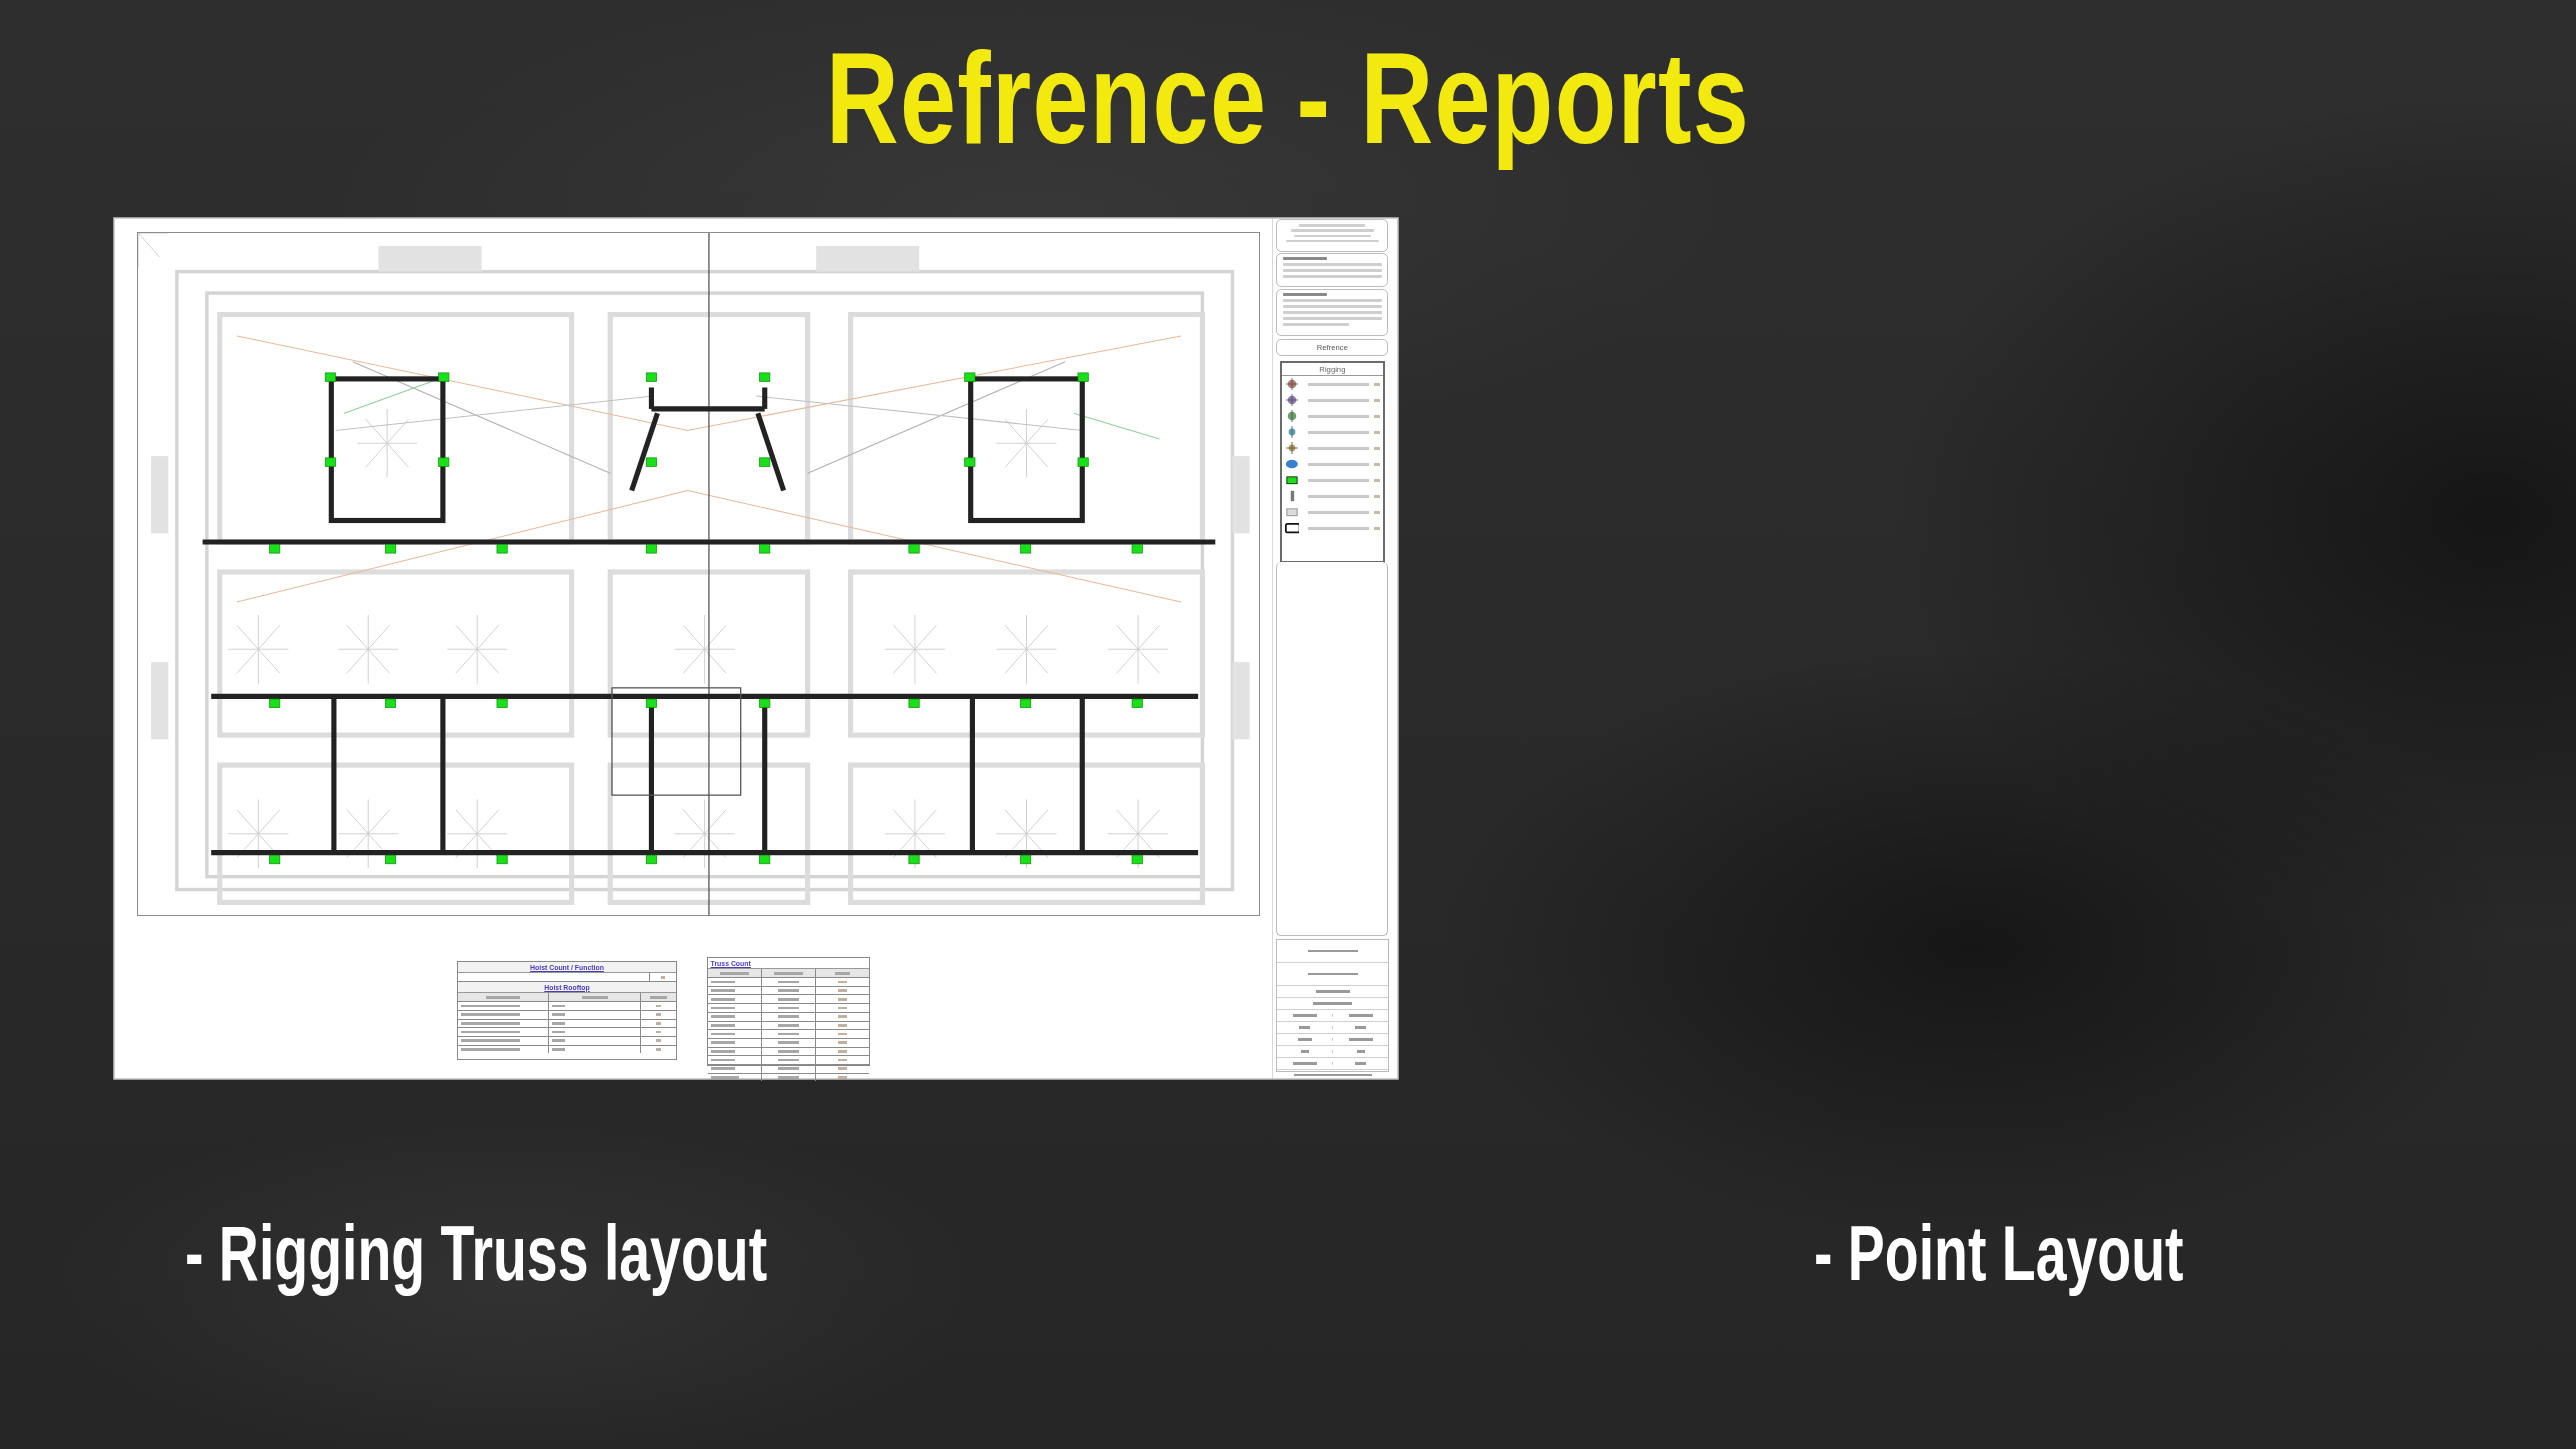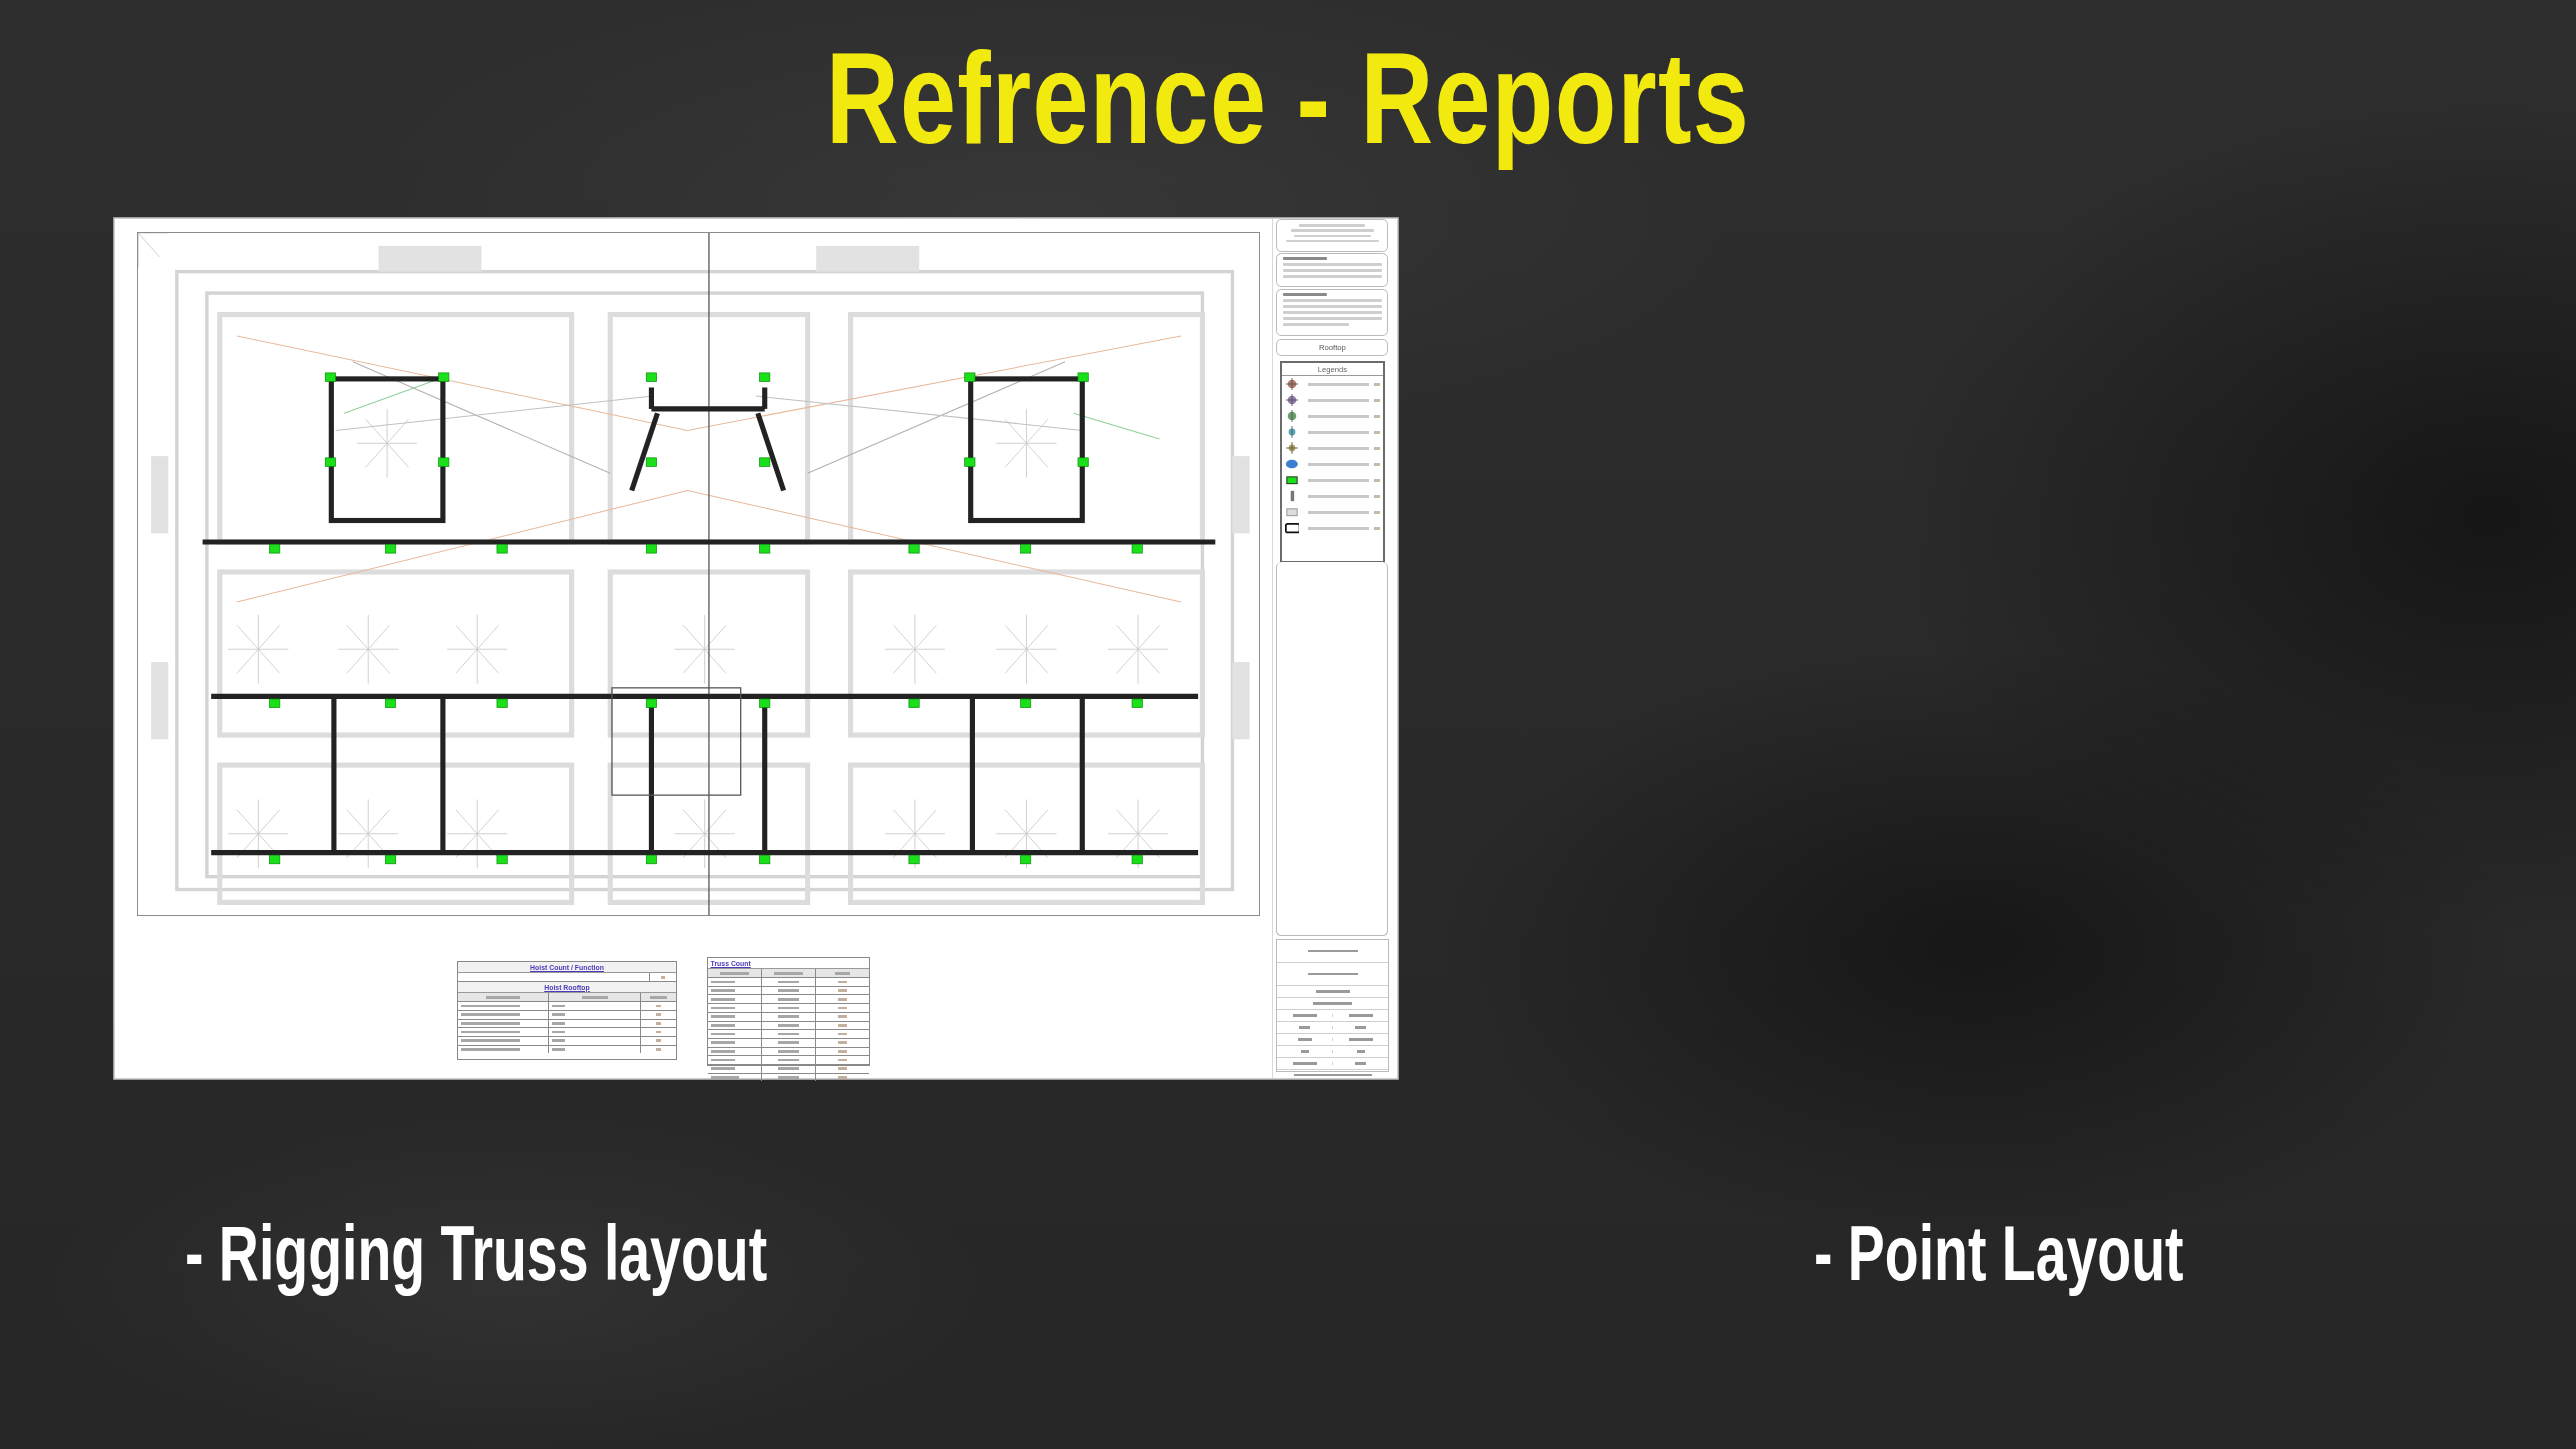--- a/index.html
+++ b/index.html
@@ -241,24 +241,24 @@
     </div>
     <div class="sb-box" style="top:70px; height:47px;">
       <div class="sb-line dark"></div>
         <div class="sb-line"></div>
         <div class="sb-line"></div>
         <div class="sb-line"></div>
         <div class="sb-line"></div>
         <div class="sb-line" style="width:60%"></div>
     </div>
     <div class="sb-box" style="top:120px; height:17px;">
-      <div class="sb-heading">Rooftop</div>
+      <div class="sb-heading">Refrence</div>
     </div>
     <div class="legend-panel">
-      <div class="legend-title">Legends</div>
+      <div class="legend-title">Rigging</div>
       <div class="legend-row">
         <span class="legend-icon">
             <svg width="12" height="12" viewBox="0 0 14 14">
               <circle cx="7" cy="7" r="5" fill="#b5786a"></circle>
               <path d="M7 0v14M0 7h14" stroke="#555" stroke-width="1"></path>
             </svg>
           </span>
         <span class="legend-text"></span>
           <span class="legend-count"></span>
       </div>

